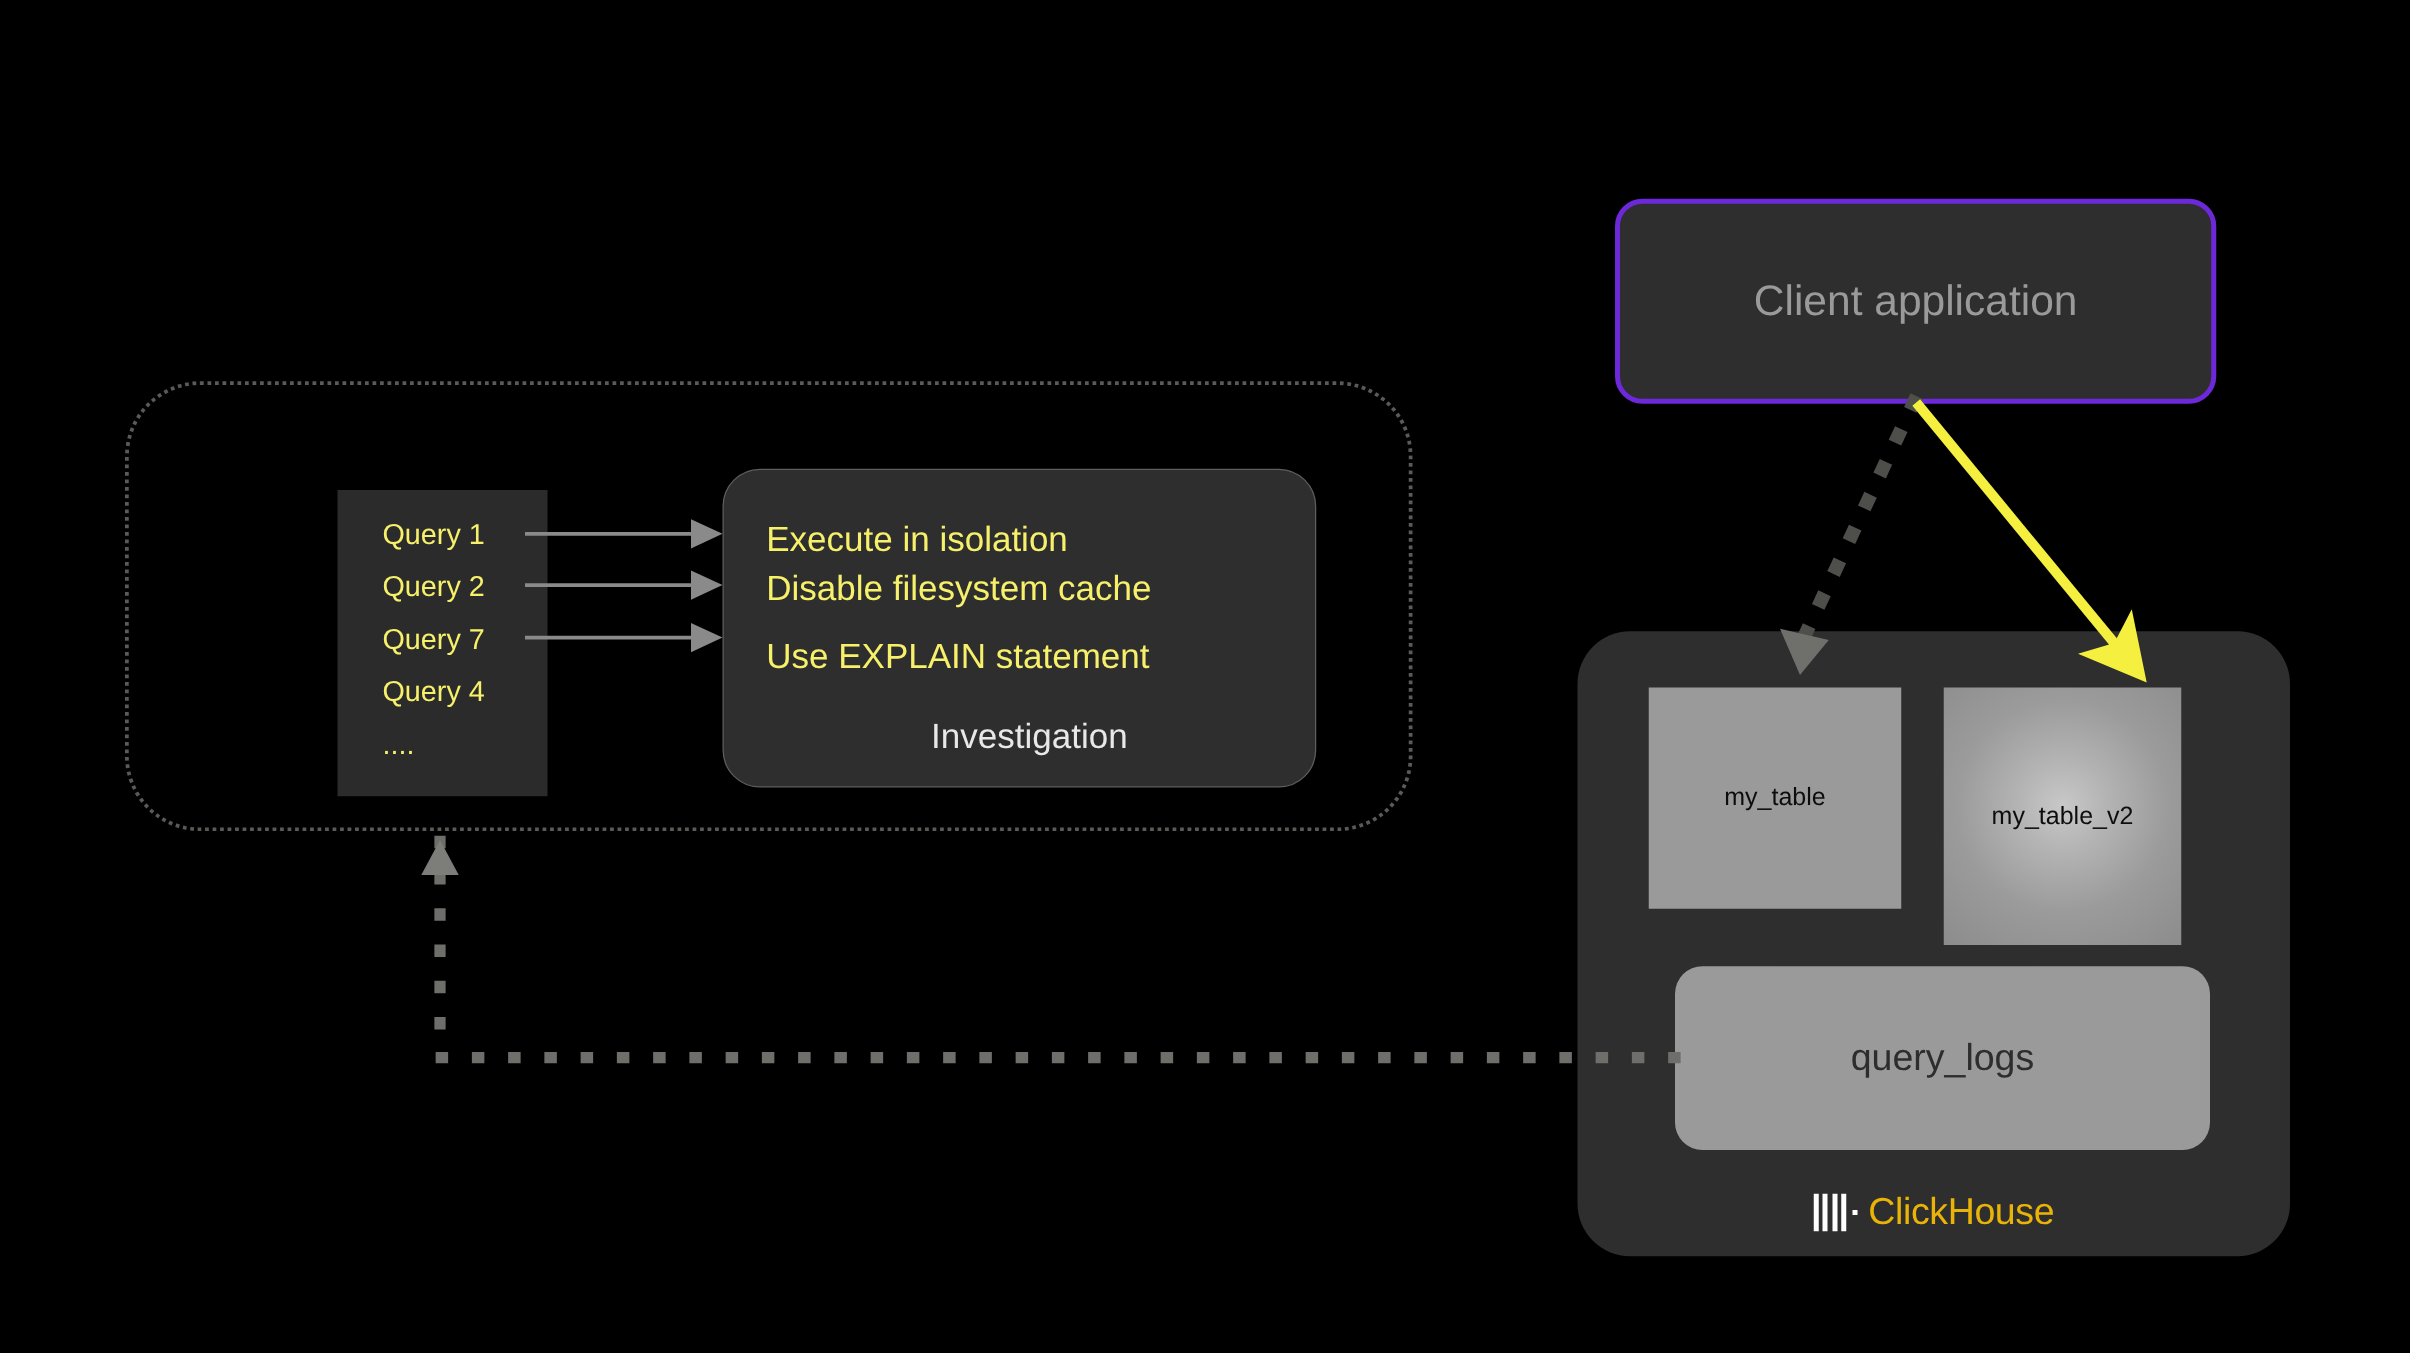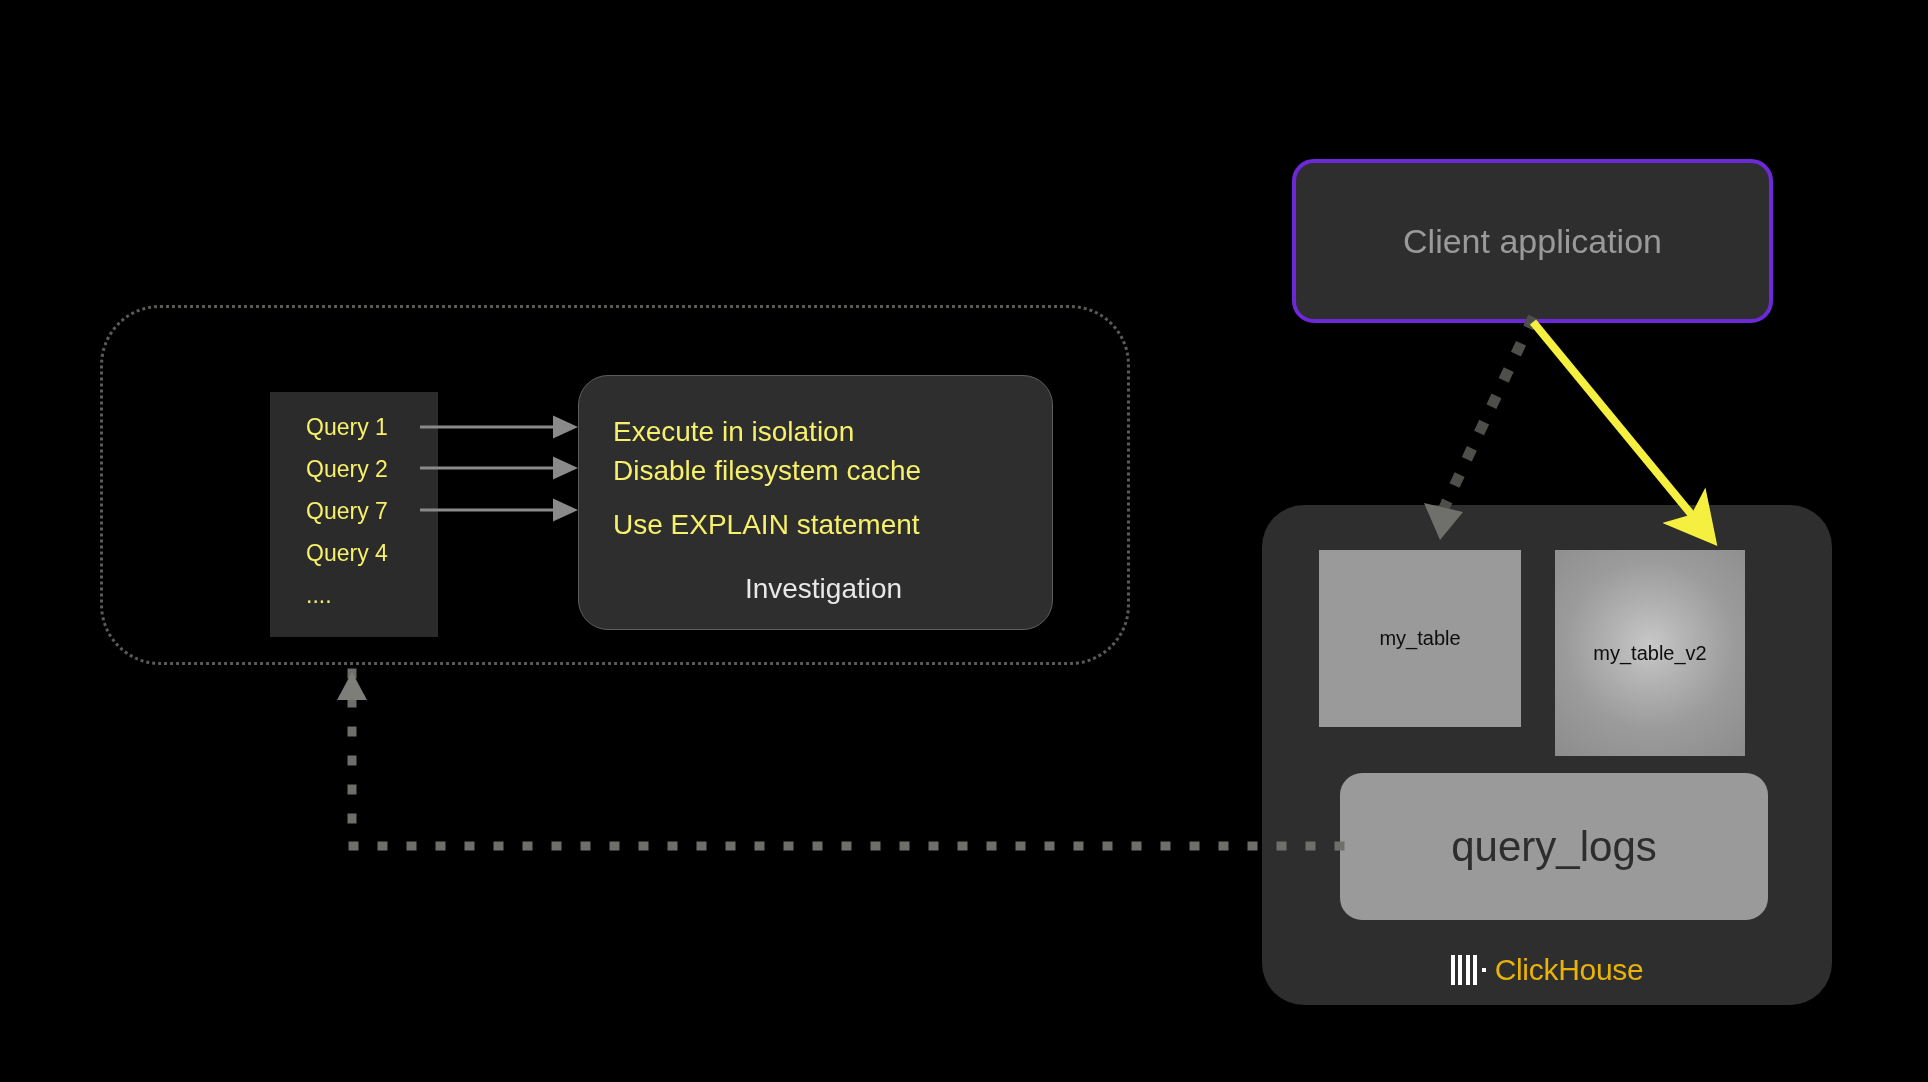--- a/index.html
+++ b/index.html
@@ -143,21 +143,21 @@
     left: 78px;
     top: 268px;
     width: 428px;
     height: 147px;
     background: #9a9a9a;
     border-radius: 22px;
     display: flex;
     align-items: center;
     justify-content: center;
     color: #2d2d2d;
-    font-size: 42px;
+    font-size: 30px;
   }
 
   
   .ch-logo {
     position: absolute;
     left: 0;
     right: 0;
     bottom: 18px;
     display: flex;
     align-items: center;

